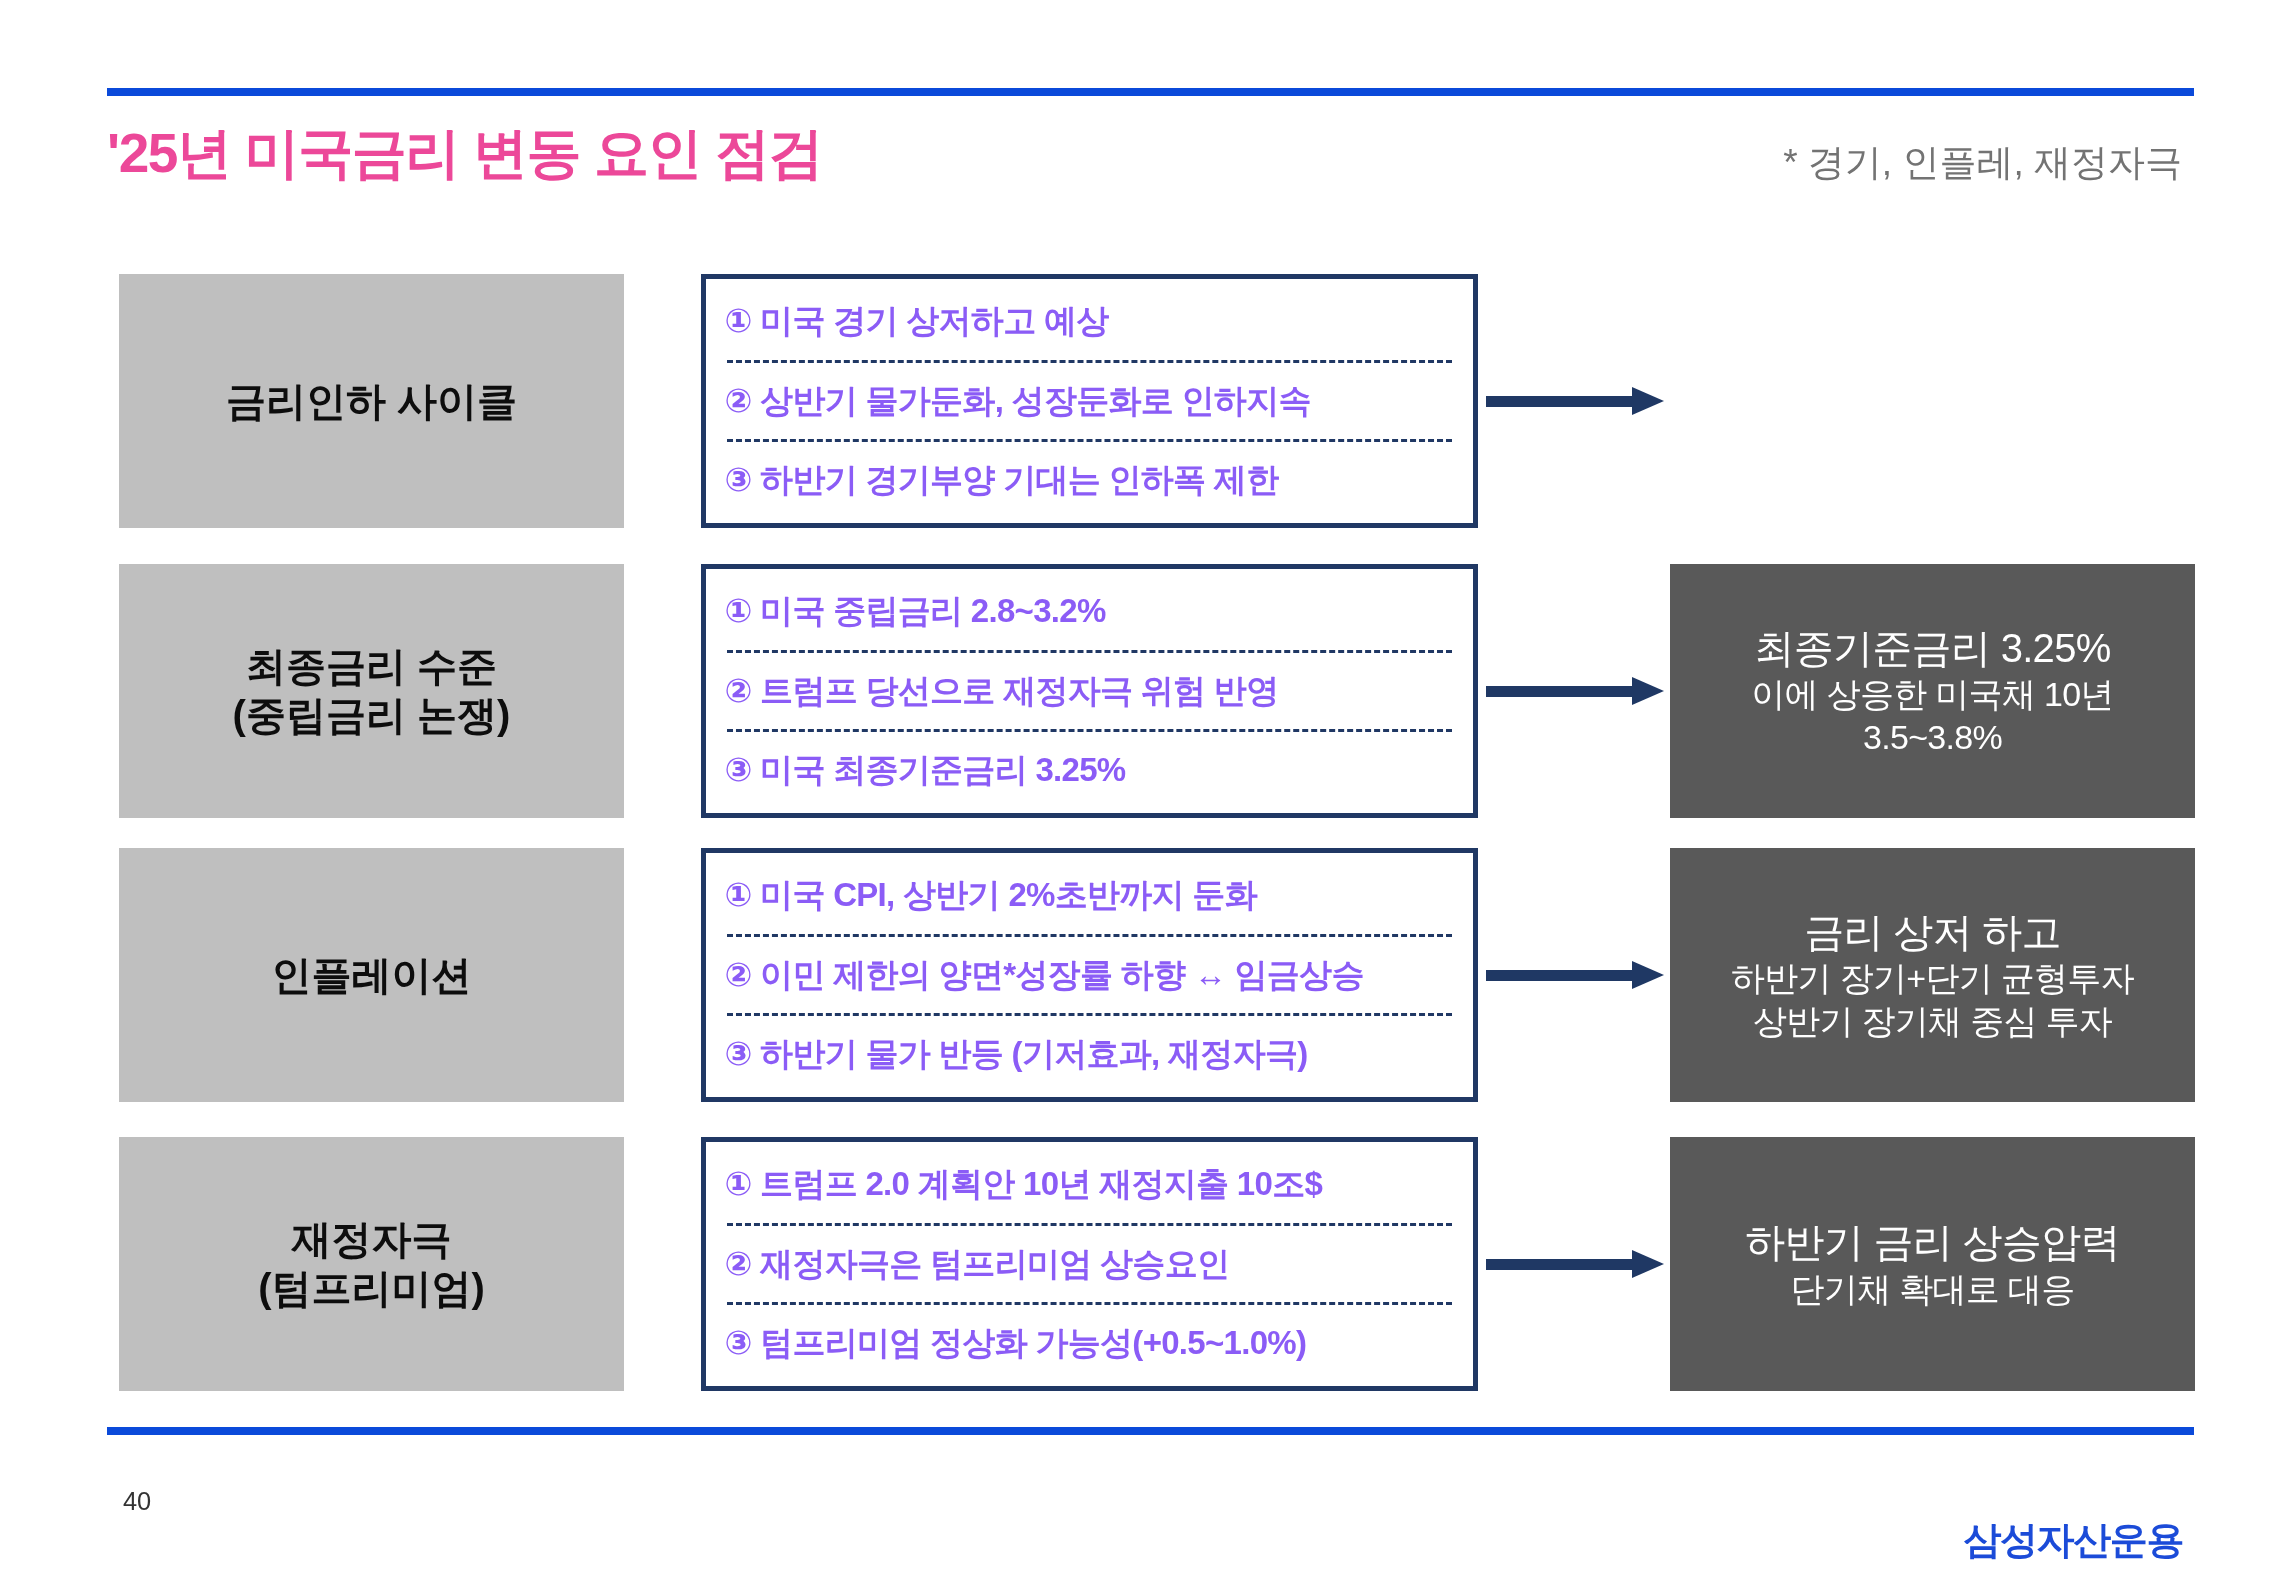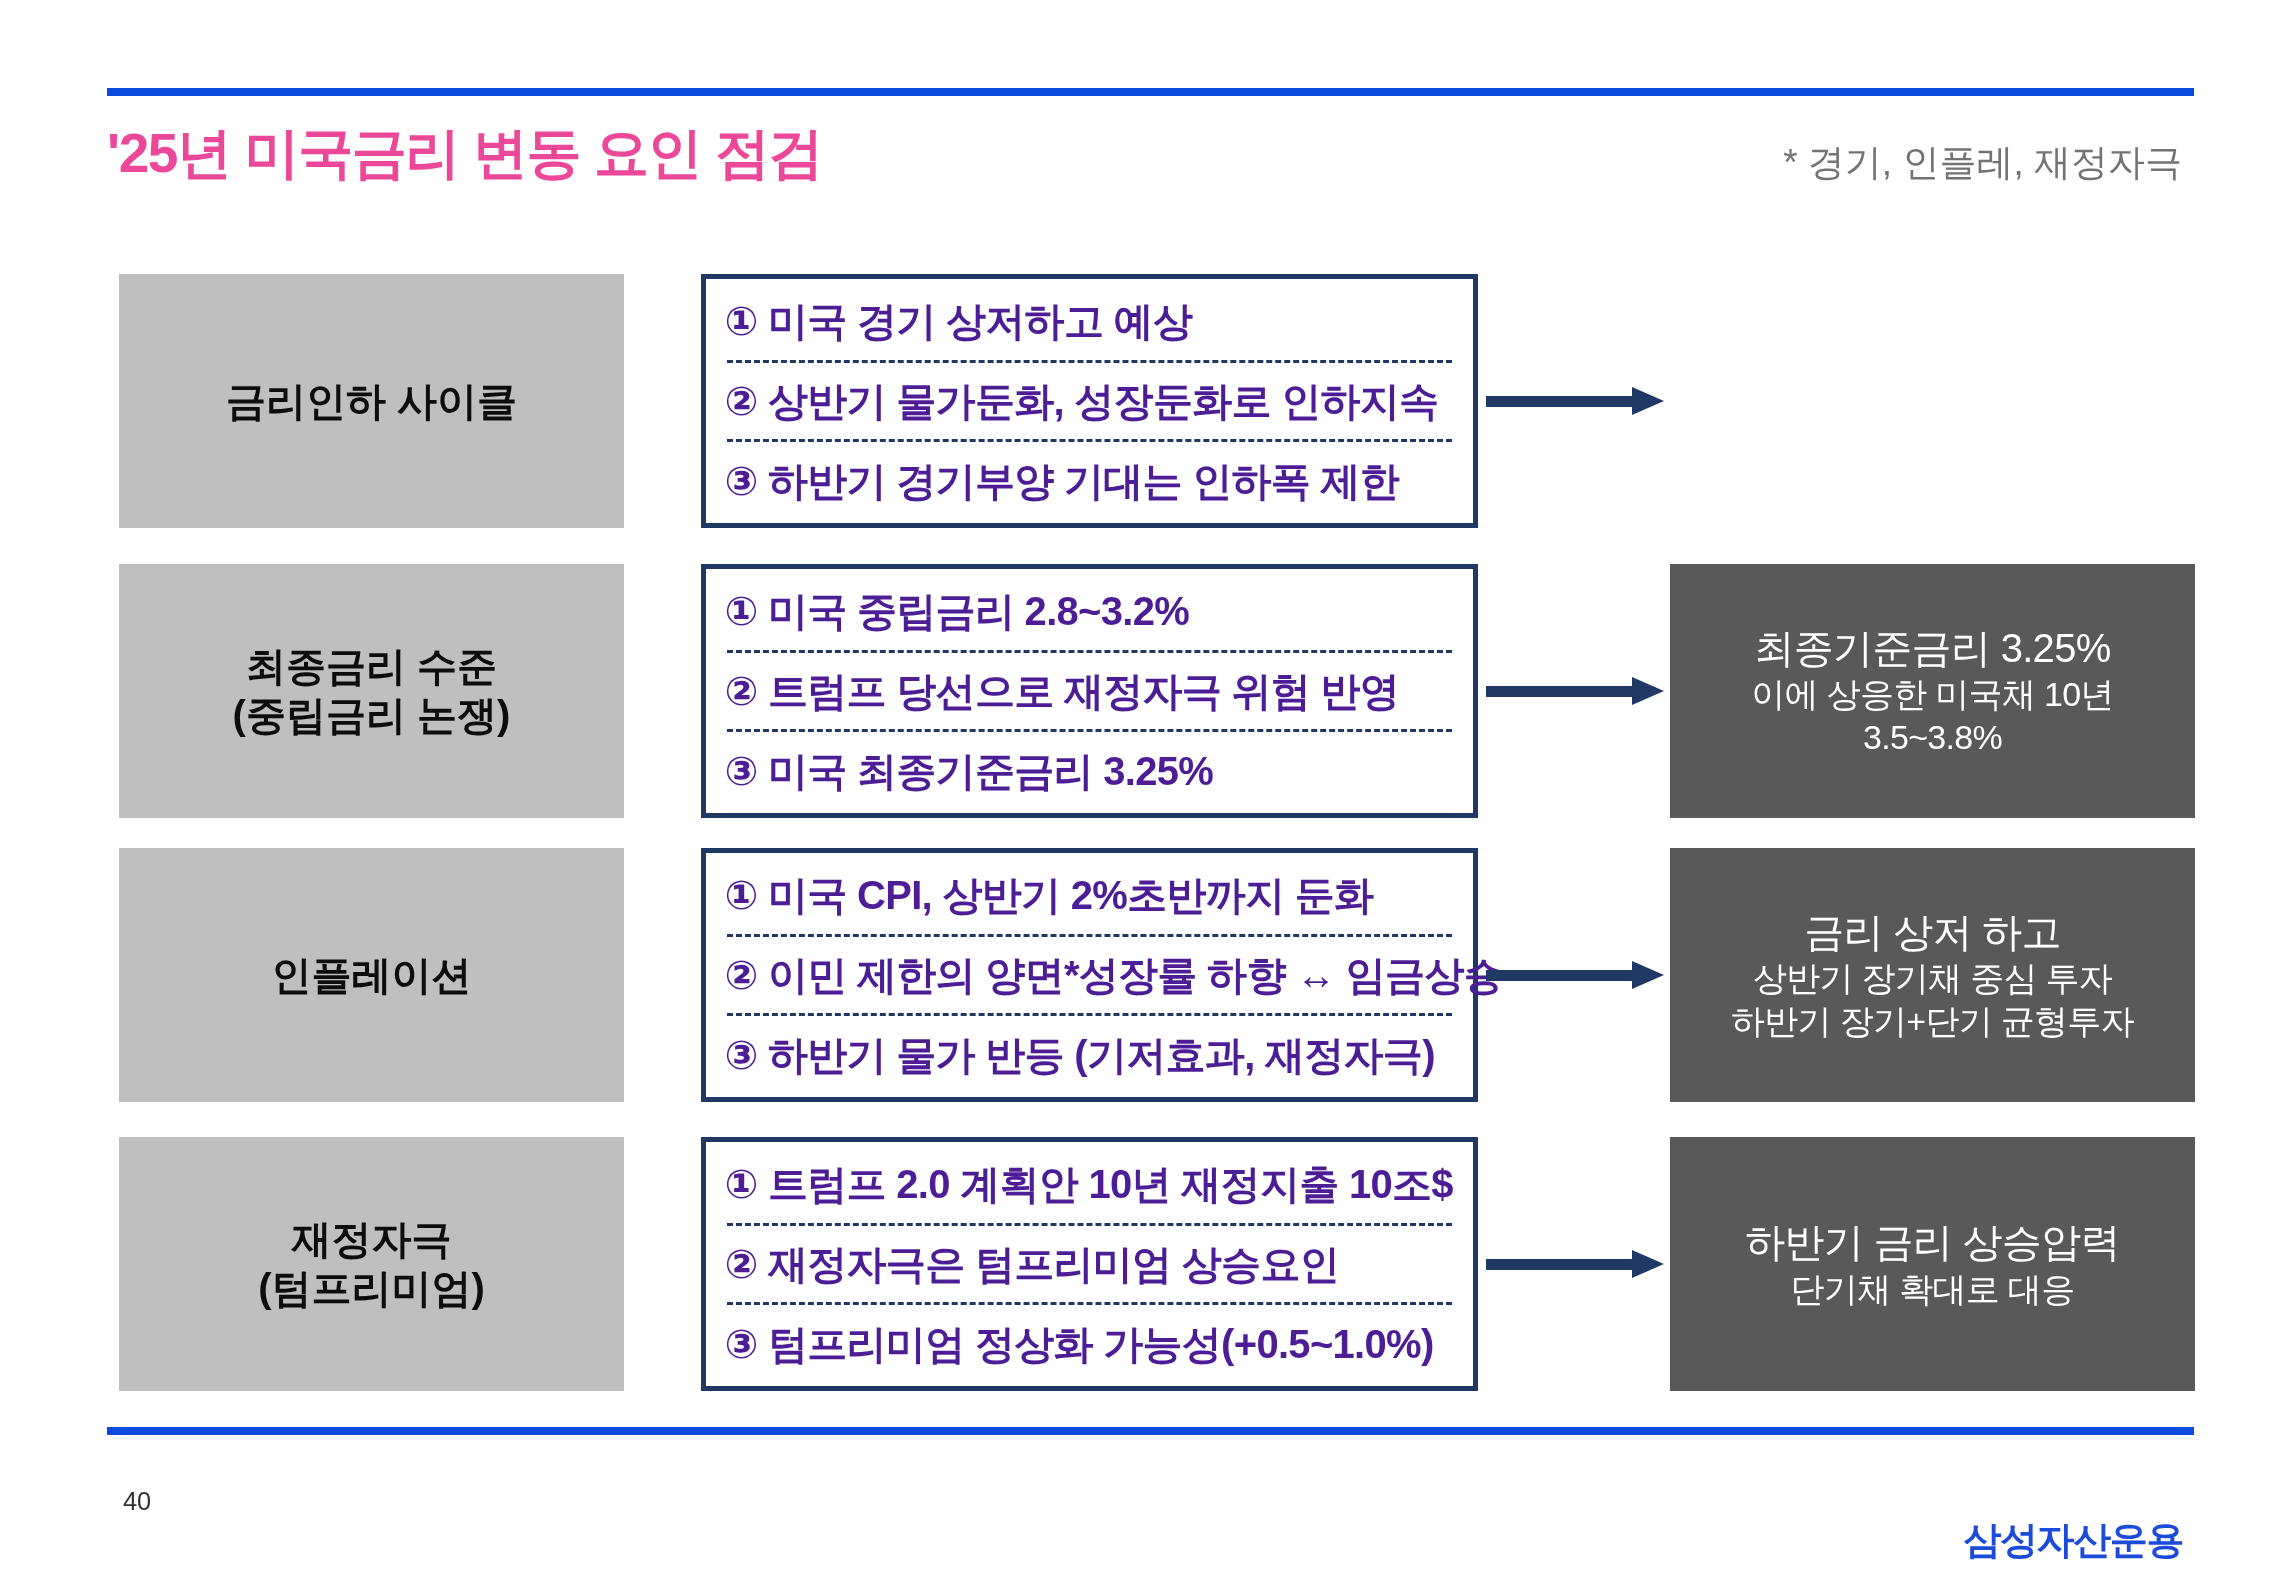--- a/index.html
+++ b/index.html
@@ -104,23 +104,23 @@
     padding: 4.2px 0;
   }
   .bullet-row {
     display: flex;
     align-items: center;
     padding: 0 18.4px;
     box-sizing: border-box;
     flex: 1 1 0;
   }
   .bullet-text {
-    font-size: 40px;
+    font-size: 33px;
     font-weight: bold;
-    color: #4c1d95;
+    color: #8b5cf6;
     letter-spacing: -0.7px;
     white-space: nowrap;
     line-height: 1.05;
   }
   .sep {
     height: 0;
     margin: 0 21px;
     border-top: 3.5px dashed #203864;
     flex: 0 0 auto;
   }
@@ -279,22 +279,22 @@
       <div class="bullet-row">
         <span class="bullet-text">③ 하반기 물가 반등 (기저효과, 재정자극)</span>
       </div>
     </div>
     <div class="arrow">
       <div class="shaft"></div>
       <div class="head"></div>
     </div>
     <div class="outcome">
       <div class="outcome-line lead">금리 상저 하고</div>
+      <div class="outcome-line">하반기 장기+단기 균형투자</div>
       <div class="outcome-line">상반기 장기채 중심 투자</div>
-      <div class="outcome-line">하반기 장기+단기 균형투자</div>
     </div>
   </div>
 
   <div class="row r4">
     <div class="cat">
       <div class="cat-label">재정자극
 (텀프리미엄)</div>
     </div>
     <div class="panel">
       <div class="bullet-row">

